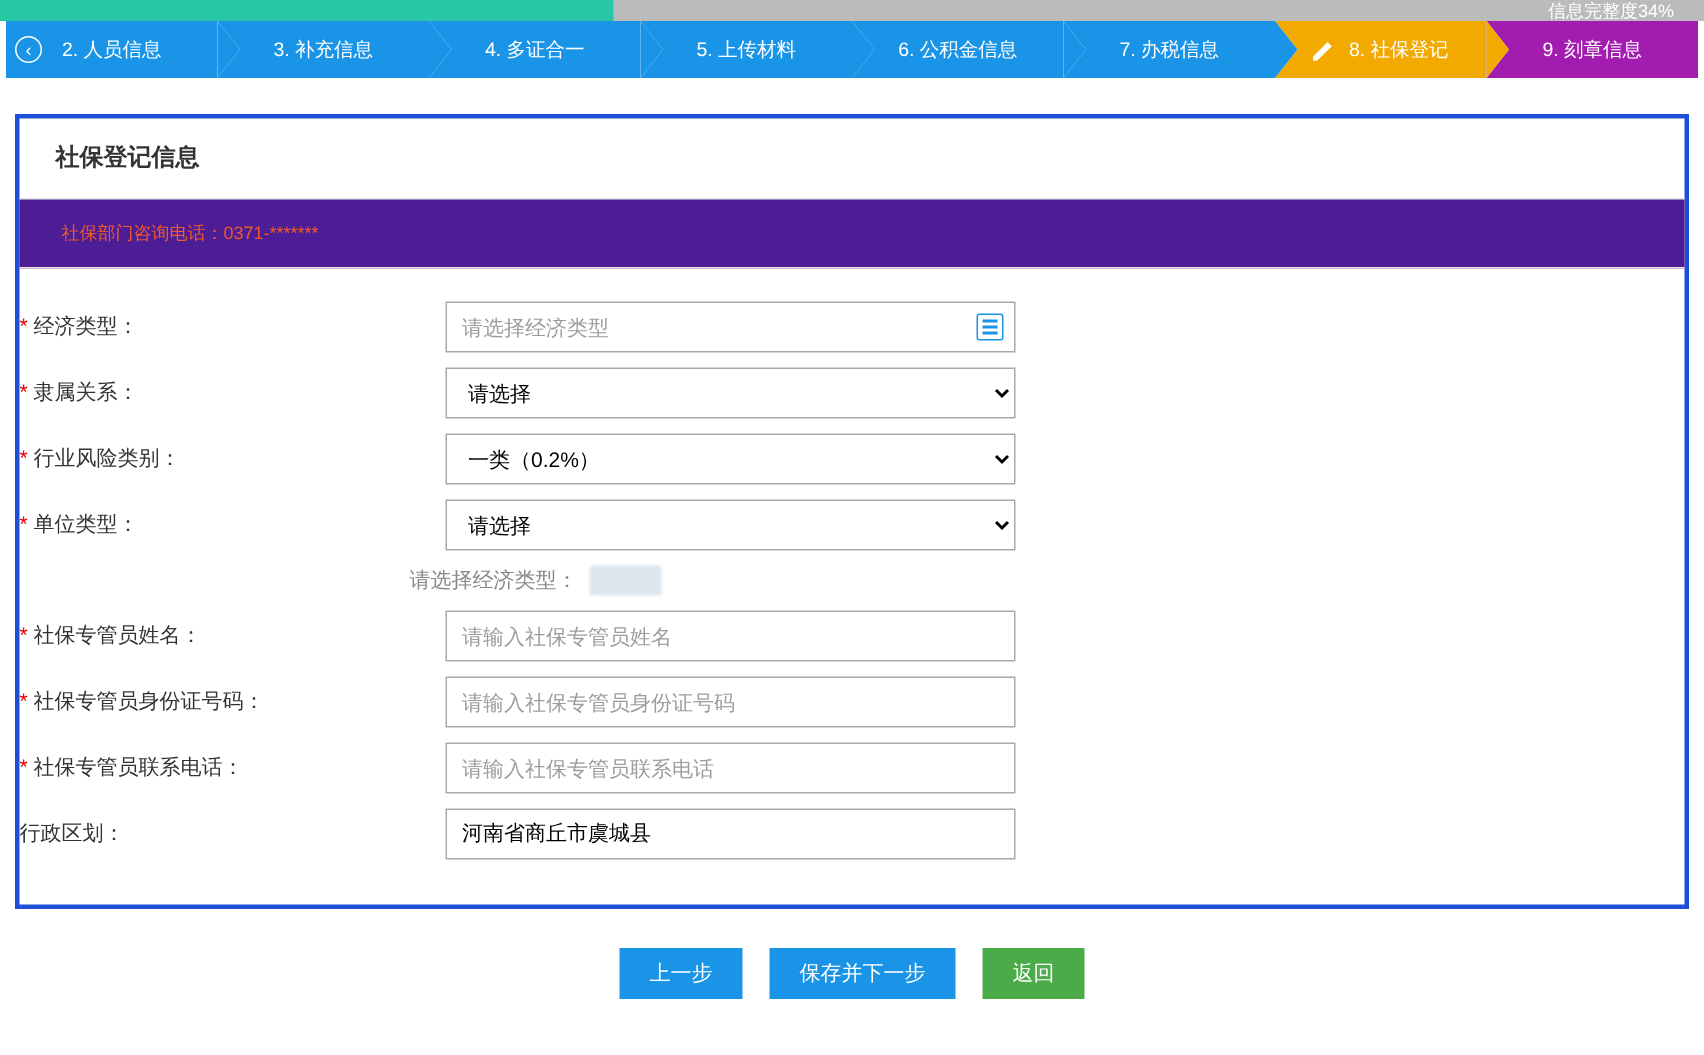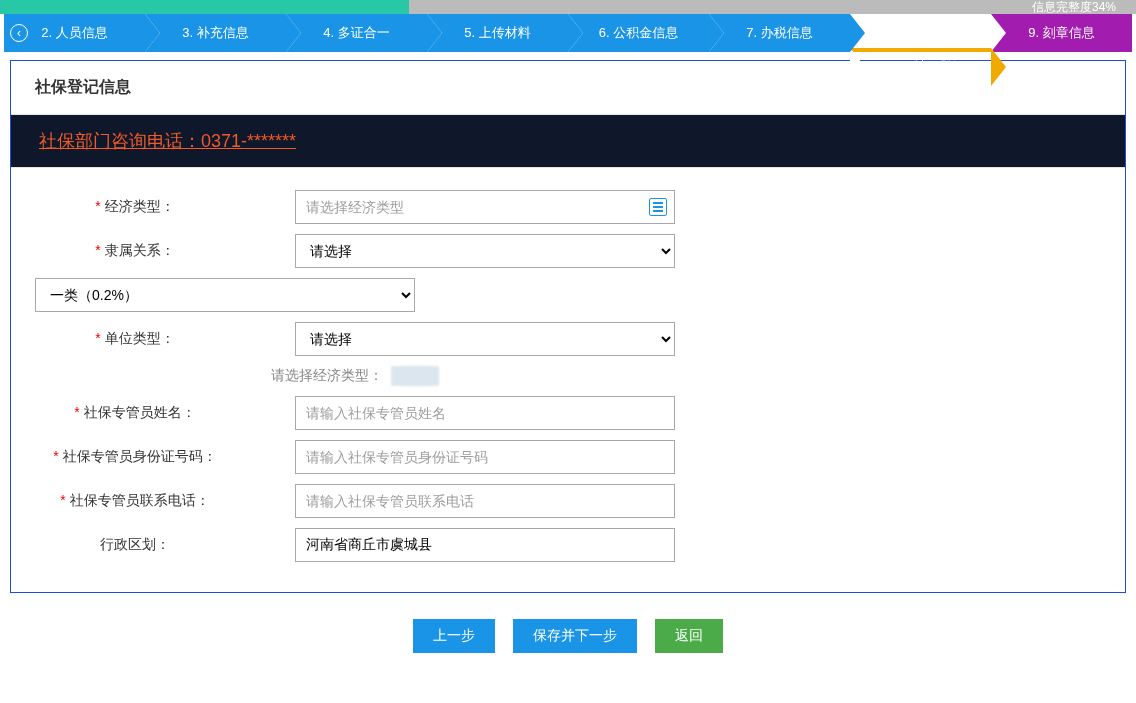--- a/index.html
+++ b/index.html
@@ -8,21 +8,21 @@
     
     .progress-wrap { position:relative; height:14px; background:#bbb; }
     .progress-fill { position:absolute; left:0; top:0; height:14px; background:#28c7a5; }
     .progress-text { position:absolute; right:20px; top:0; font-size:12px; color:#fff; line-height:14px; }
 
     
     .steps { display:flex; height:38px; padding:0 4px; }
     .step { position:relative; flex:1; line-height:38px; text-align:center; color:#fff; font-size:13px; }
     .step-inner { position:relative; z-index:2; display:flex; justify-content:center; gap:6px; }
     .step.blue   { background:#1a94e6; }
-    .step.orange { background:#f2a900;margin-top:34px; }
+    .step.orange { background:#f2a900; }
     .step.gray   { background:#a21caf; }
     .step:not(:last-child)::after{
       content:""; position:absolute; right:-15px; top:0;
       border-top:19px solid transparent; border-bottom:19px solid transparent;
       border-left:15px solid currentColor; z-index:3;
     }
     .step:not(:first-child)::before{
       content:""; position:absolute; left:0; top:0;
       border-top:19px solid transparent; border-bottom:19px solid transparent;
       border-left:15px solid #fff; z-index:1;
@@ -35,27 +35,27 @@
       position:absolute; left:6px; top:50%; transform:translateY(-50%);
       width:18px;height:18px;border:1px solid #fff;border-radius:50%;
       display:flex;align-items:center;justify-content:center;font-size:12px;line-height:1;
       color:#fff;z-index:4;
     }
     .pencil-icon::before{content:"";display:inline-block;width:14px;height:14px;background:#fff;
       clip-path:polygon(0 80%,70% 10%,90% 30%,20% 100%,0 100%);
       margin-right:4px;vertical-align:middle;}
 
     
-    .card { margin:8px 10px 0; border:1px solid #1d4ed8; }
+    .card { margin:24px 10px 0; border:3px solid #1d4ed8; }
     .card-title { padding:16px 24px; font-size:16px; font-weight:bold; border-bottom:1px solid #e5e5e5; }
-    .notice { padding:14px 28px; background:#0f172a; color:#f05a28; font-size:18px; border-bottom:1px solid #f4e1da;text-decoration:underline; }
+    .notice { padding:14px 28px; background:#4c1d95; color:#f05a28; font-size:12px; border-bottom:1px solid #f4e1da; }
 
     .form { padding:12px 0 20px; }
     .row { display:flex; align-items:center; margin:10px 0; }
-    .label { width:260px; text-align:center; padding-right:12px; font-size:14px; color:#333; }
+    .label { width:260px; text-align:left; padding-right:12px; font-size:14px; color:#333; }
     .req::before { content:"* "; color:#e60000; }
     .control { width:404px; position:relative;padding-left:24px; }
     .control input,
     .control select {
       width:100%; height:34px; border:1px solid #a9a9a9; padding:0 10px; font-size:14px; background:#fff;
     }
     .control input::placeholder{ color:#9d9d9d; }
     .control .list-icon{
       position:absolute; right:8px; top:50%; transform:translateY(-50%);
       width:18px;height:18px;border:1px solid #1a94e6;border-radius:2px;
@@ -145,20 +145,21 @@
     <div class="row">
       <div class="label req">隶属关系：</div>
       <div class="control">
         <select>
           <option>请选择</option>
         </select>
       </div>
     </div>
 
     <div class="row">
+      <div class="label req">行业风险类别：</div>
       <div class="control">
         <select>
           <option>一类（0.2%）</option>
         </select>
       </div>
     </div>
 
     <div class="row">
       <div class="label req">单位类型：</div>
       <div class="control">

